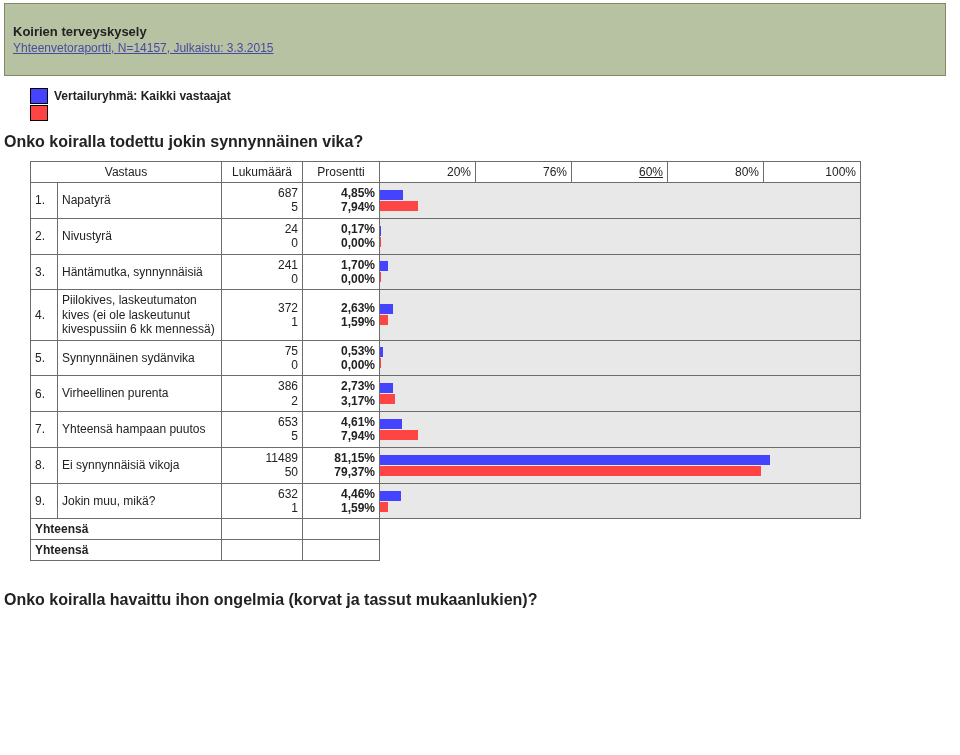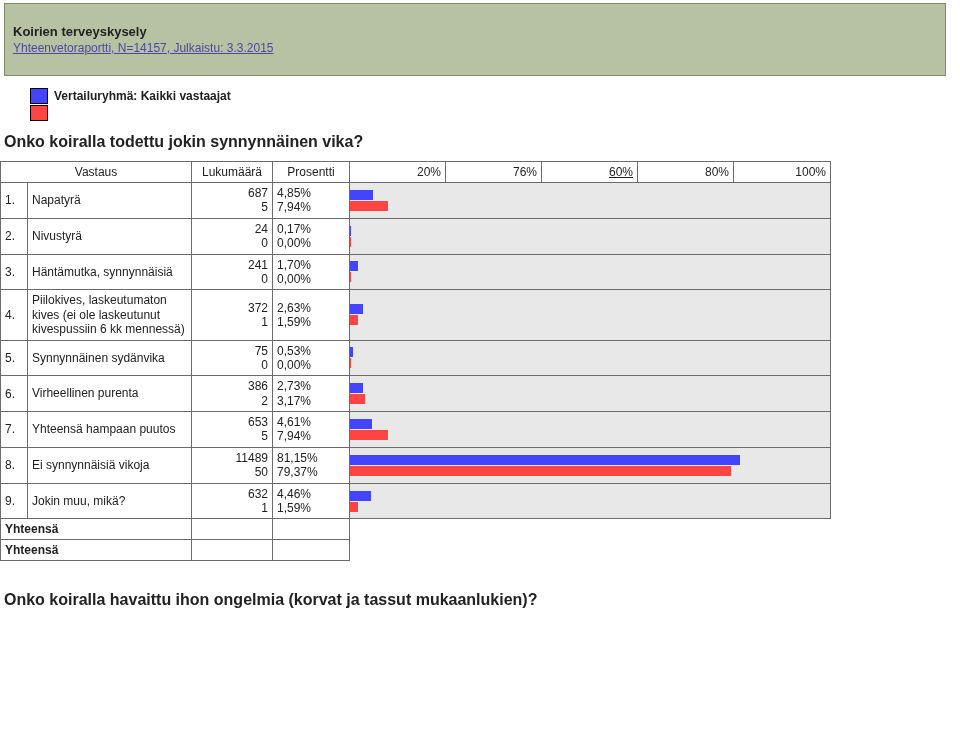--- a/index.html
+++ b/index.html
@@ -50,20 +50,21 @@
   .swatch-red  { background: #ff4444; }
 
   .question {
     font-weight: bold;
     margin: 0 0 10px 4px;
     font-size: 16px;
   }
 
   table.report {
     border-collapse: collapse;
+    margin-left: 30px;
     margin-bottom: 30px;
   }
   table.report td, table.report th {
     border: 1px solid #6c6c6c;
     font-size: 12px;
     padding: 3px 4px 3px 4px;
     vertical-align: middle;
   }
   table.report td.idx {
     width: 18px;
@@ -72,21 +73,22 @@
   table.report td.label {
     width: 155px;
     text-align: left;
   }
   table.report td.count {
     width: 72px;
     text-align: right;
   }
   table.report td.pct {
     width: 68px;
-    text-align: left;
+    text-align: right;
+    font-weight: bold;
   }
   table.report th {
     font-weight: normal;
   }
   table.report th.barcell {
     width: 480px;
     text-align: left;
     position: relative;
     padding: 0;
   }

